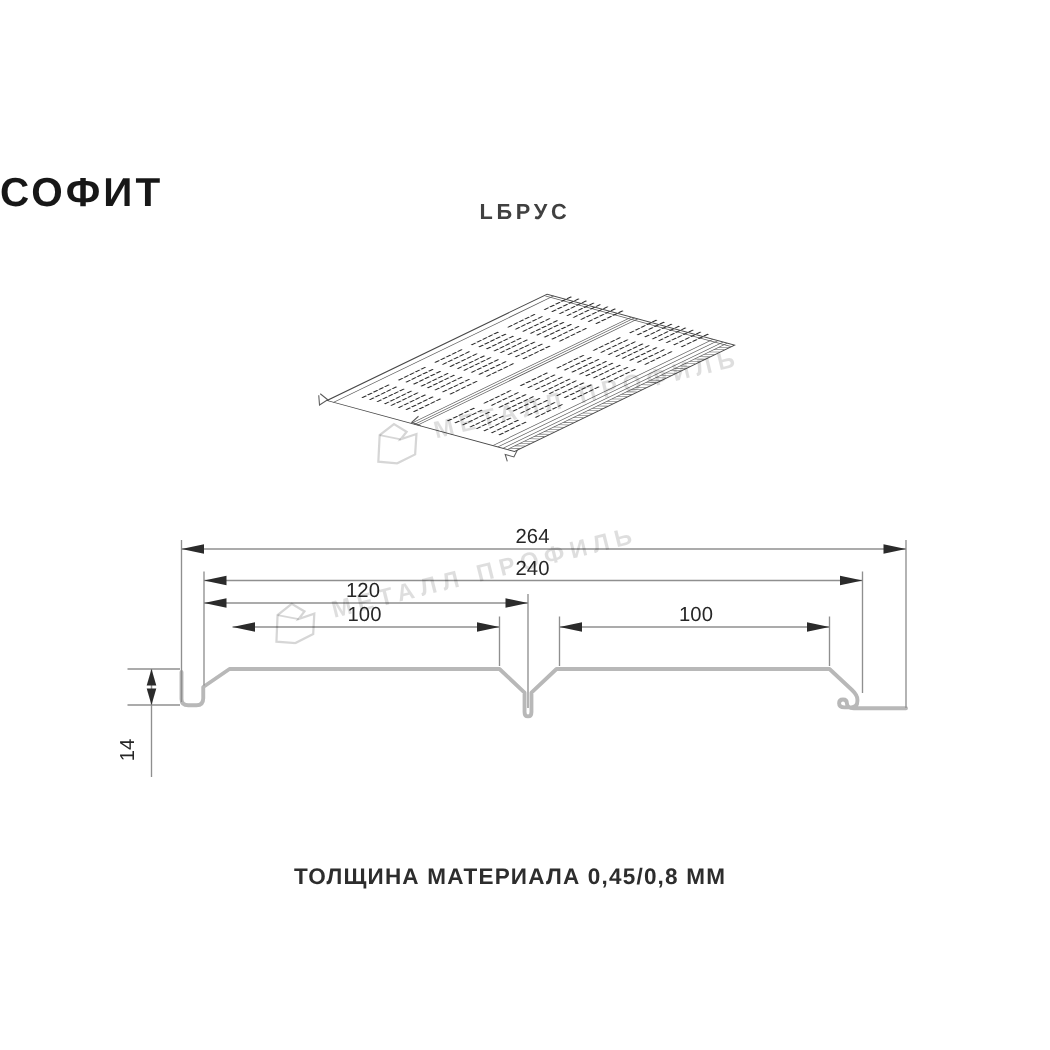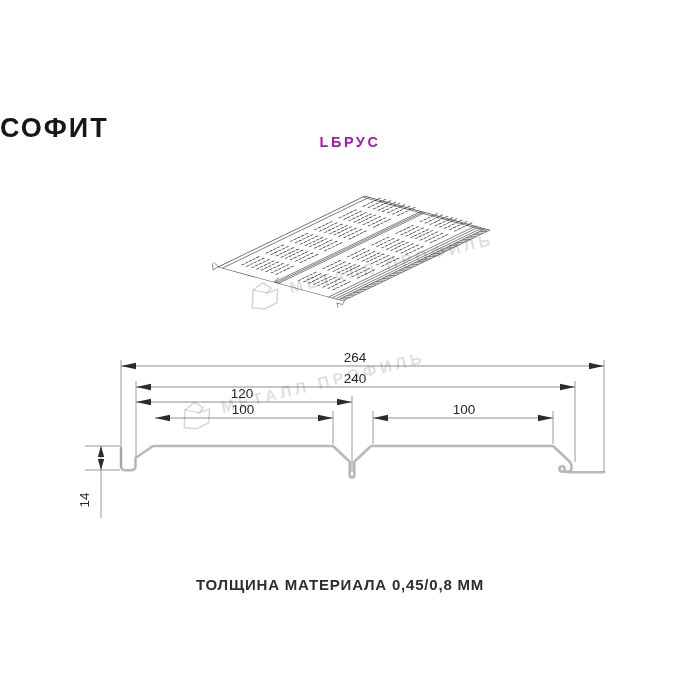--- a/index.html
+++ b/index.html
@@ -1,21 +1,21 @@
 <!DOCTYPE html>
 <html><head>
 <meta charset="utf-8">
 <style>
   html,body{margin:0;padding:0;background:#fff;}
   .page{position:relative;width:700px;height:700px;background:#ffffff;overflow:hidden;
         font-family:"Liberation Sans","DejaVu Sans",sans-serif;}
   .title{position:absolute;left:0;top:96px;width:700px;
          font-size:27px;font-weight:800;letter-spacing:2px;color:#171717;margin-top:17px;}
   .subtitle{position:absolute;left:0;top:134px;width:700px;text-align:center;
-         font-size:14.5px;font-weight:600;letter-spacing:2.5px;color:#a21caf;}
+         font-size:14.5px;font-weight:600;letter-spacing:2.5px;color:#404040;}
   .footer-note{position:absolute;left:0;top:576px;width:680px;text-align:center;
          font-size:15px;font-weight:600;letter-spacing:0.8px;color:#2d2d2d;}
   svg.iso{position:absolute;left:200px;top:178px;}
   svg.section{position:absolute;left:60px;top:345px;}
   .watermark{position:absolute;display:flex;align-items:center;gap:9px;
          pointer-events:none;z-index:5;transform-origin:left center;}
   .watermark .wm-text{font-size:16px;font-weight:600;letter-spacing:4px;
          color:rgba(0,0,0,0.13);white-space:nowrap;}
   .wm1{left:246px;top:284px;transform:rotate(-13.5deg);}
   .wm2{left:178px;top:404px;transform:rotate(-14deg);}

